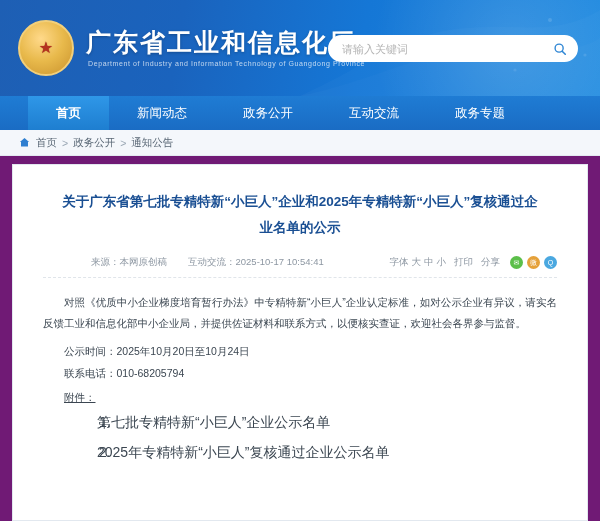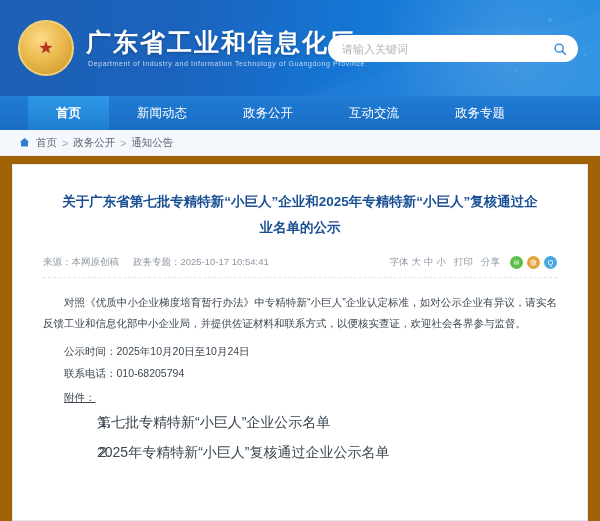--- a/index.html
+++ b/index.html
@@ -115,21 +115,21 @@
     width: 12px; height: 12px; margin-right: 6px;
     display: inline-flex; align-items: center; justify-content: center;
     color: #2f7fd0;
   }
   .bc-item { color: #5a6876; cursor: pointer; }
   .bc-sep { margin: 0 5px; color: #9aa7b4; }
 
   
   .content-wrap {
     padding: 8px 12px 0 12px;
-    background: #a16207;
+    background: #701a75;
     height: calc(521px - 96px - 34px - 26px);
   }
   .card {
     background: #ffffff;
     border: 1px solid #e2e8ef;
     height: 100%;
     padding: 20px 30px 10px 30px;
     position: relative;
     overflow: hidden;
   }
@@ -143,21 +143,21 @@
   }
   .meta-row {
     display: flex; align-items: center;
     justify-content: space-between;
     font-size: 9.5px;
     color: #8d97a2;
     margin-top: 16px;
     padding-bottom: 8px;
     border-bottom: 1px dashed #e0e5ea;
   }
-  .meta-left { display: flex; align-items: center; gap: 14px; }
+  .meta-left { display: flex; align-items: center; gap: 21px; margin-left: 48px; }
   .meta-right { display: flex; align-items: center; gap: 8px; }
   .fs-group { display: flex; align-items: flex-start; gap: 3px; }
   .fs-btn { cursor: pointer; color: #8d97a2; }
   .meta-link { cursor: pointer; color: #8d97a2; }
   .share-icons { display: flex; align-items: center; gap: 4px; margin-left: 2px; }
   .sicon {
     width: 13px; height: 13px; border-radius: 50%;
     display: inline-flex; align-items: center; justify-content: center;
     font-size: 7px; color: #fff; cursor: pointer;
   }
@@ -256,21 +256,21 @@
     <div class="card">
 
       <div class="doc-title">关于广东省第七批专精特新“小巨人”企业和2025年专精特新“小巨人”复核通过企业名单的公示</div>
 
       <div class="meta-row">
         <div class="meta-left">
           <span>
             <span>来源：</span><span>本网原创稿</span>
           </span>
           <span>
-            <span>政务专题：</span><span>2025-10-17 10:54:41</span>
+            <span>互动交流：</span><span>2025-10-17 10:54:41</span>
           </span>
         </div>
         <div class="meta-right">
           <span class="fs-group">
             <span>字体</span>
             <span class="fs-btn">大</span>
             <span class="fs-btn">中</span>
             <span class="fs-btn">小</span>
           </span>
           <span class="meta-link">打印</span>

